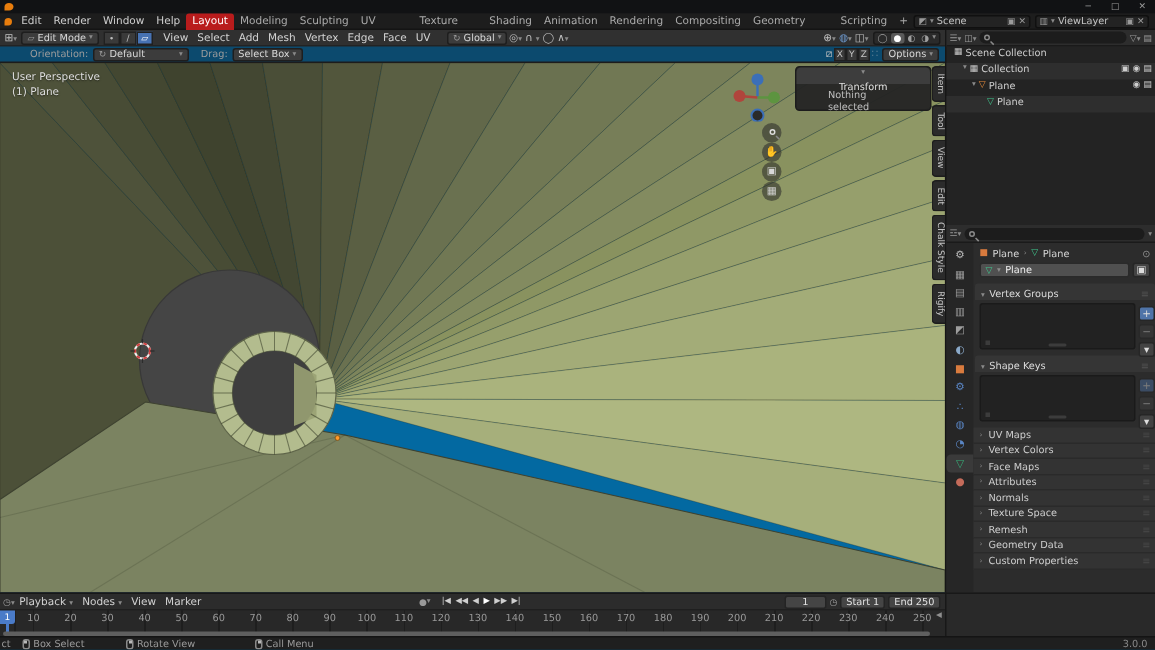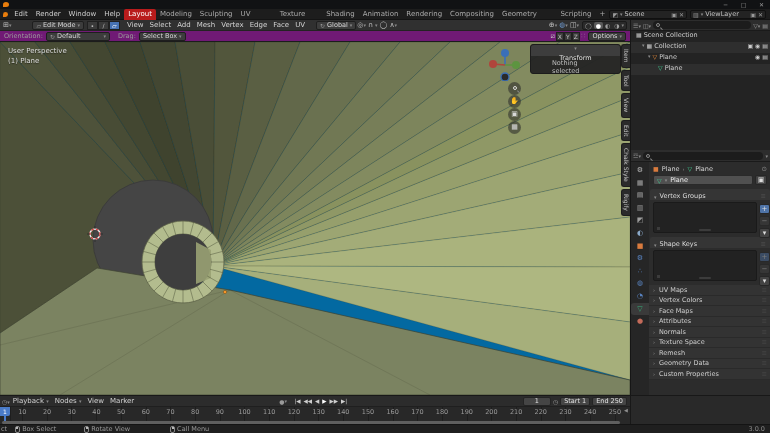--- a/index.html
+++ b/index.html
@@ -18,21 +18,21 @@
   #topbar { left:0; top:9px; width:770px; height:11px; background:#1d1d1d; display:flex; align-items:center; border-bottom:1px solid #141414; }
   .menu { padding:0 4px; font-size:7px; color:#cfcfcf; }
   .wtab { padding:0 4px; font-size:7px; color:#ababab; height:11px; line-height:11px; }
   .wtab.active { background:#b91c1c; color:#fff; border-radius:2px 2px 0 0; }
   .selbox { display:flex; align-items:center; gap:2px; background:#232323; border:1px solid #101010; border-radius:2px; height:9px; padding:0 2px; font-size:6.5px; }
   .tinyic { font-size:6px; color:#9a9a9a; }
   .caret { font-size:5px; color:#8a8a8a; }
 
   
   #vph { left:0; top:20px; width:630px; height:11px; background:#303030; display:flex; align-items:center; border-bottom:1px solid #232323; }
-  #tools { left:0; top:31px; width:630px; height:11px; background:#701a75; display:flex; align-items:center; border-bottom:1px solid #1c1c1c; }
+  #tools { left:0; top:31px; width:630px; height:11px; background:#0c4a6e; display:flex; align-items:center; border-bottom:1px solid #1c1c1c;padding-left:16px; }
   .dd { display:flex; align-items:center; gap:2px; background:#3c3c3c; border:1px solid #1e1e1e; border-radius:2px; height:9px; padding:0 3px; font-size:6.5px; color:#d8d8d8; }
   .hmenu { padding:0 3px; font-size:7px; color:#d2d2d2; }
   .selmode { width:11px; height:9px; text-align:center; line-height:8px; background:#3a3a3a; border:1px solid #202020; font-size:6px; color:#bdbdbd; }
   .selmode.active { background:#4772b3; color:#fff; }
   .hic { font-size:7px; color:#c0c0c0; padding:0 1px; }
   .shadegrp { display:flex; background:#2a2a2a; border:1px solid #1a1a1a; border-radius:2px; height:9px; align-items:center; }
   .shadeic { font-size:6px; padding:0 2px; color:#9f9f9f; }
   .shadeic.active { background:#5a5a5a; color:#fff; border-radius:2px; }
   .label { font-size:6.5px; color:#9c9c9c; }
   .xyzbtn { width:8px; height:9px; background:#3a3a3a; border:1px solid #202020; font-size:6px; color:#c7c7c7; text-align:center; line-height:8px; }
@@ -139,21 +139,21 @@
       <span class="tinyic">▥</span>
         <span class="caret">▾</span>
       <span>ViewLayer</span>
       <span class="tinyic" style="margin-left:auto;">▣</span>
       <span class="tinyic">✕</span>
     </div>
   </div>
 
   <div class="abs" id="vph">
     <span class="hic" style="margin-left:2px;">⊞<span class="caret">▾</span></span>
-    <div class="dd" style="margin-left:20px;justify-content:space-between;">
+    <div class="dd" style="margin-left:2px;justify-content:space-between;">
       <span class="tinyic">▱</span>
       <span>Edit Mode</span>
       <span class="caret">▾</span>
     </div>
     <span class="selmode" style="margin-left:3px;">∙</span>
     <span class="selmode">/</span>
     <span class="selmode active">▱</span>
     <span class="hmenu" style="margin-left:4px;">View</span>
     <span class="hmenu">Select</span>
     <span class="hmenu">Add</span>

